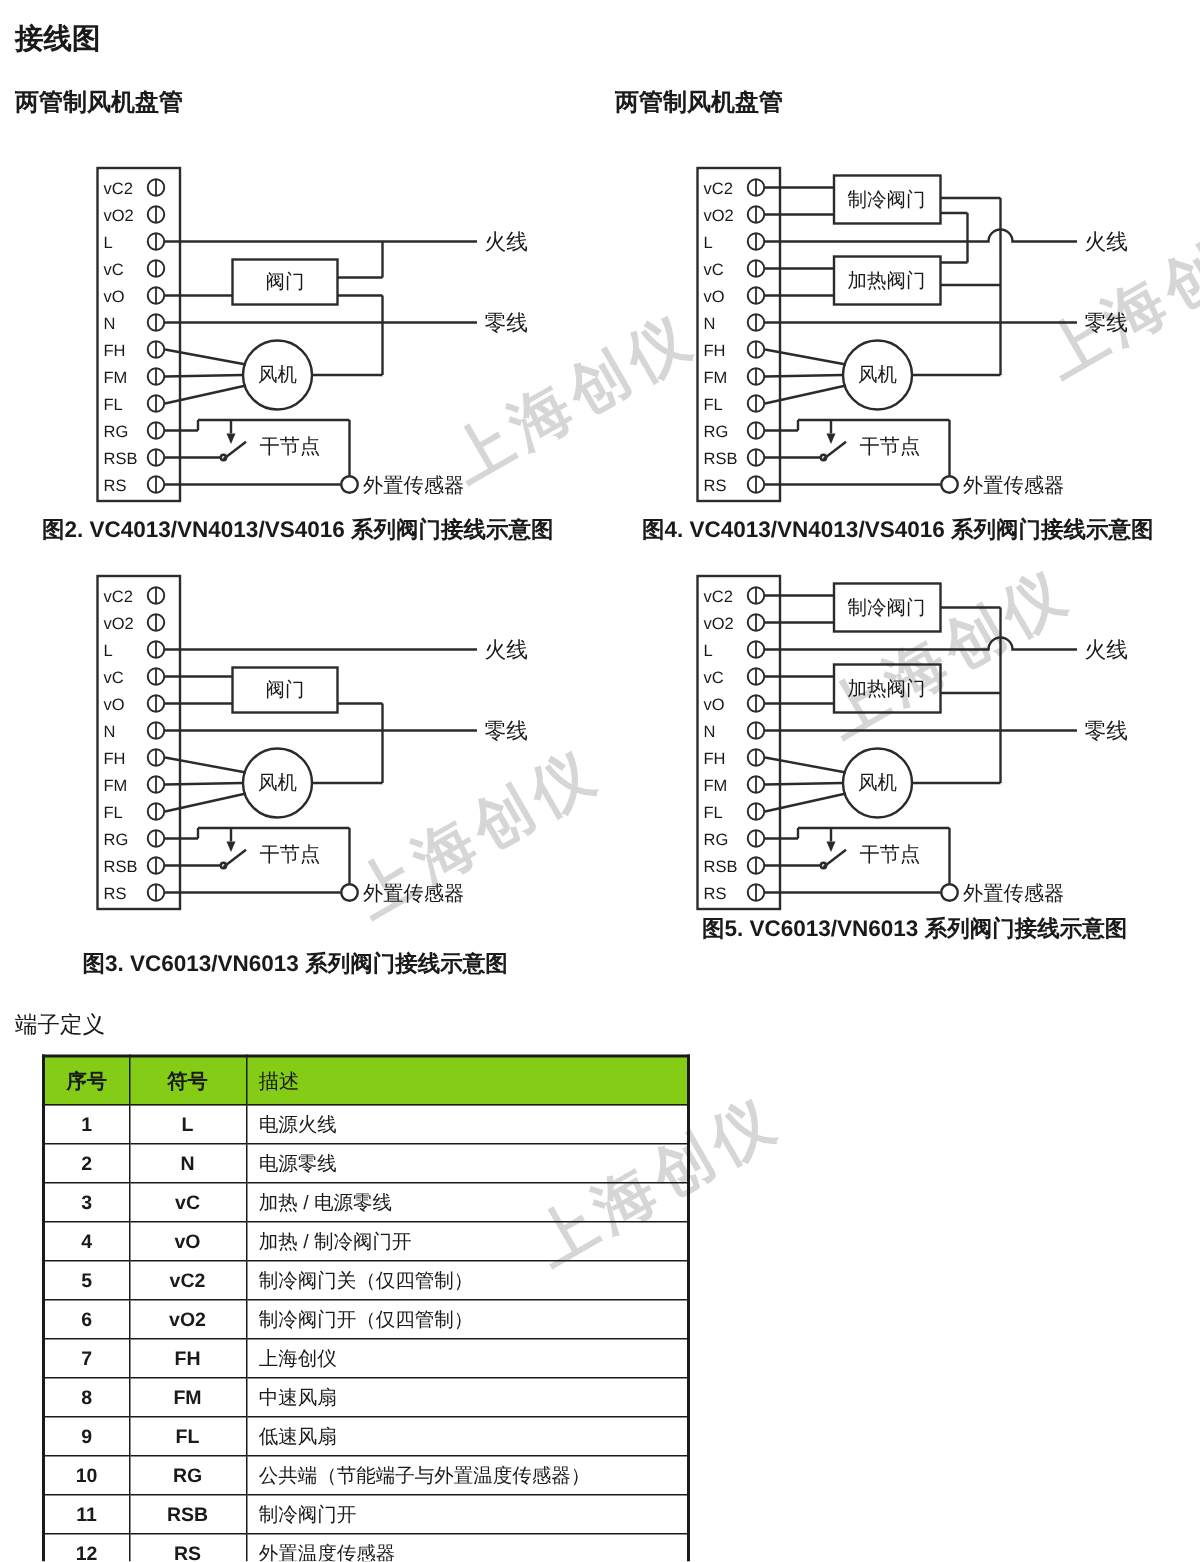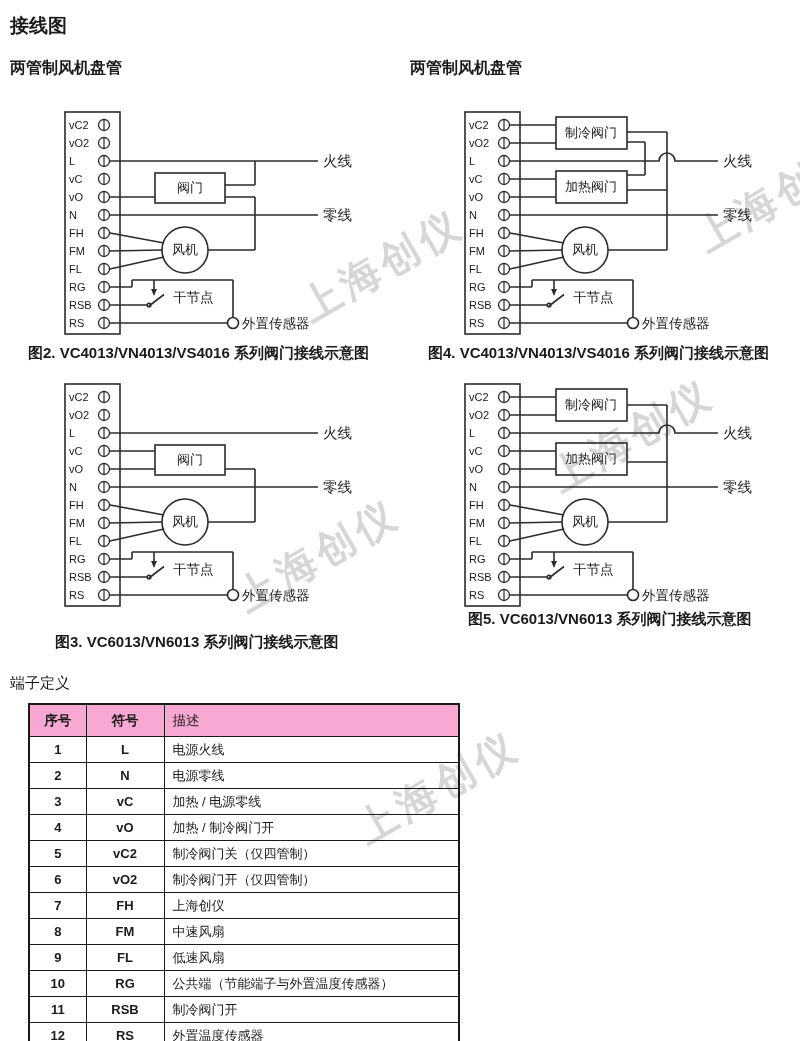--- a/index.html
+++ b/index.html
@@ -19,21 +19,21 @@
   .diag text{stroke:none;}
   .tlabel{font-size:11px;fill:#1a1a1a;}
   .boxlabel{font-size:13px;text-anchor:middle;fill:#1a1a1a;}
   .wirelabel{font-size:14.5px;fill:#1a1a1a;}
   .smalllabel{font-size:13.5px;fill:#1a1a1a;}
   .dot{fill:#2b2b2b;stroke:none;}
   .sensorcirc{fill:#fff;}
   table.tdef{position:absolute;left:28px;top:703px;width:430px;z-index:1;
              border-collapse:collapse;table-layout:fixed;border:2px solid #1a1a1a;}
   table.tdef th,table.tdef td{border:1px solid #1a1a1a;font-size:13px;}
-  table.tdef thead th{background:#f9a8d4;height:29px;font-size:13.5px;text-align:center;}
+  table.tdef thead th{background:#84cc16;height:29px;font-size:13.5px;text-align:center;}
   table.tdef thead th.c-desc{text-align:left;padding-left:8px;margin-left:16px;}
   table.tdef td{height:23px;}
   .c-no,.c-sym{text-align:center;font-weight:bold;}
   .c-desc{padding-left:8px;font-weight:normal;}
 </style>
 </head>
 <body>
 
 <div class="page">
 

